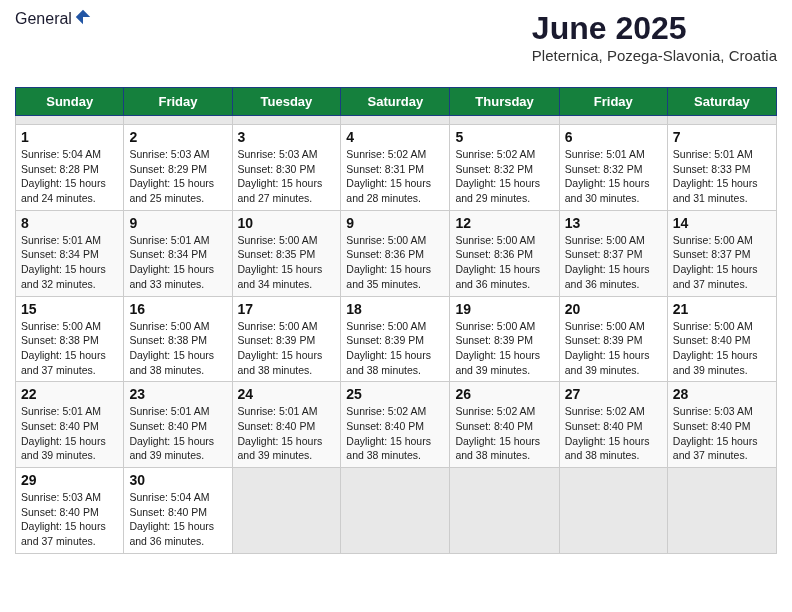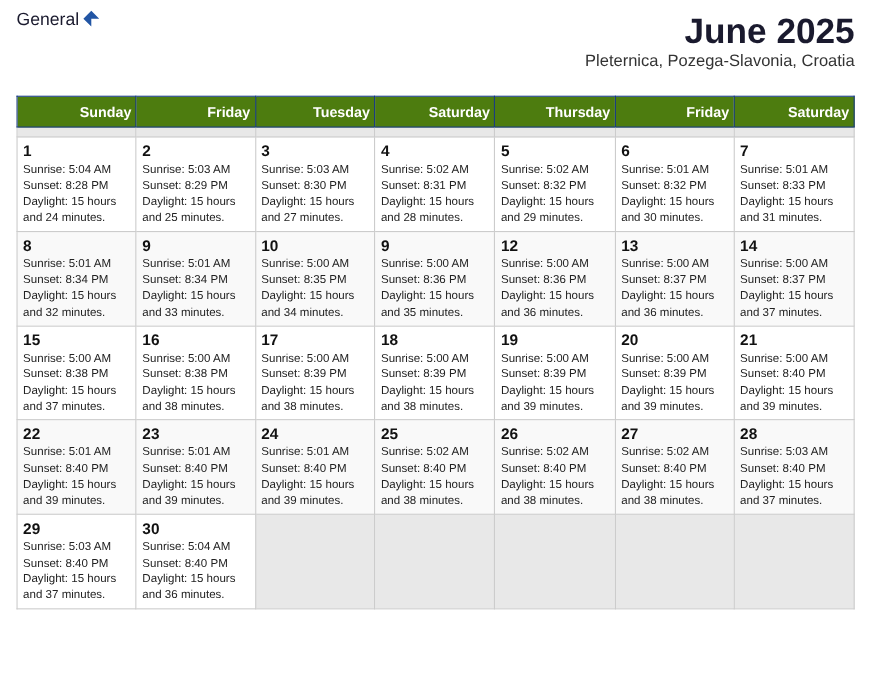--- a/index.html
+++ b/index.html
@@ -22,41 +22,41 @@
     }
     .logo-general { color: #1a1a2e; }
     .logo-blue { color: #2255a4; }
     .logo-icon {
       width: 18px;
       height: 18px;
       margin-left: 2px;
       margin-top: -4px;
     }
     .title-area {
-      text-align: right;
+      text-align: left;
     }
     .month-title {
       font-size: 32px;
       font-weight: bold;
       color: #1a1a2e;
     }
     .location {
       font-size: 15px;
       color: #333;
     }
     .calendar {
       width: 100%;
       border-collapse: collapse;
       font-size: 11px;
     }
     .calendar thead tr th {
-      background-color: #4d7c0f;
+      background-color: #15803d;
       color: #fff;
       padding: 6px 4px;
-      text-align: right;
+      text-align: center;
       font-size: 13px;
       font-weight: bold;
       border: 1px solid #1a3d80;
     }
     .calendar tbody tr td {
       vertical-align: top;
       padding: 4px 5px;
       border: 1px solid #ccc;
       width: 113px;
       min-height: 80px;

